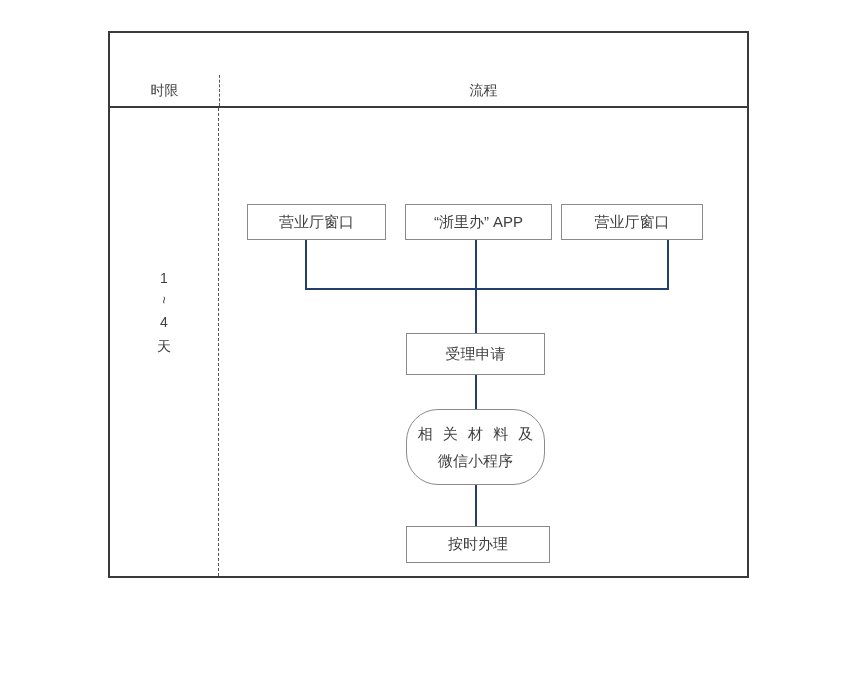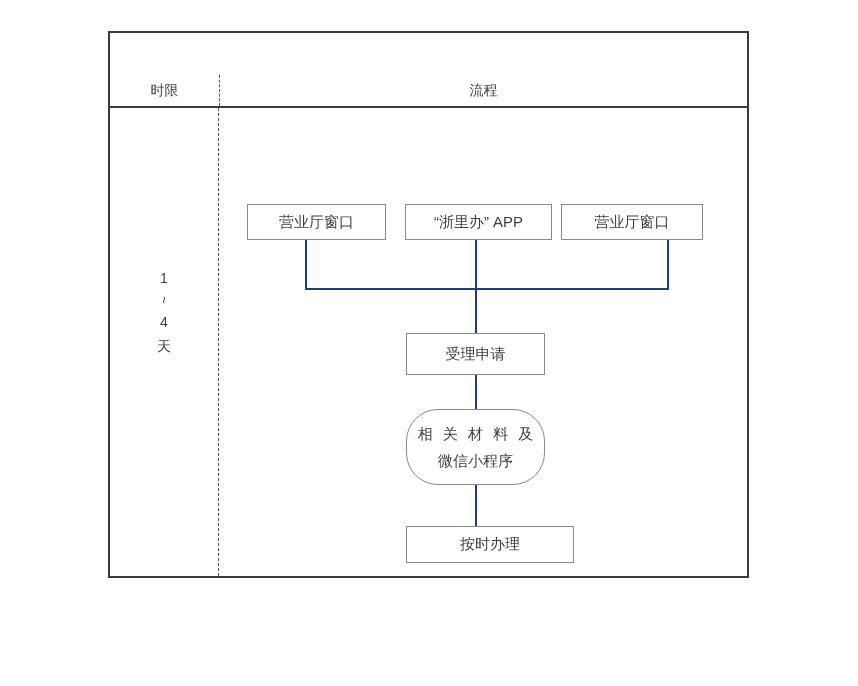--- a/index.html
+++ b/index.html
@@ -148,21 +148,21 @@
   }
   .node .line1 { letter-spacing: 3px; text-indent: 3px; line-height: 27px; }
   .node .line2 { letter-spacing: 0px; line-height: 27px; }
 
   
   #node-hall    { left: 28px;  top: 52px;  width: 139px; height: 36px; }
   #node-app     { left: 186px; top: 52px;  width: 147px; height: 36px; }
   #node-wechat  { left: 342px; top: 52px;  width: 142px; height: 36px; }
   #node-accept  { left: 187px; top: 181px; width: 139px; height: 42px; }
   #node-review  { left: 187px; top: 257px; width: 139px; height: 76px; border-radius: 32px; }
-  #node-handle  { left: 187px; top: 374px; width: 168px; height: 37px; }
+  #node-handle  { left: 187px; top: 374px; width: 144px; height: 37px; }
 
   
   .conn {
     position: absolute;
     background: #22406b;
     z-index: 1;
   }
   .conn-v { width: 2px; }
   .conn-h { height: 2px; }
 

